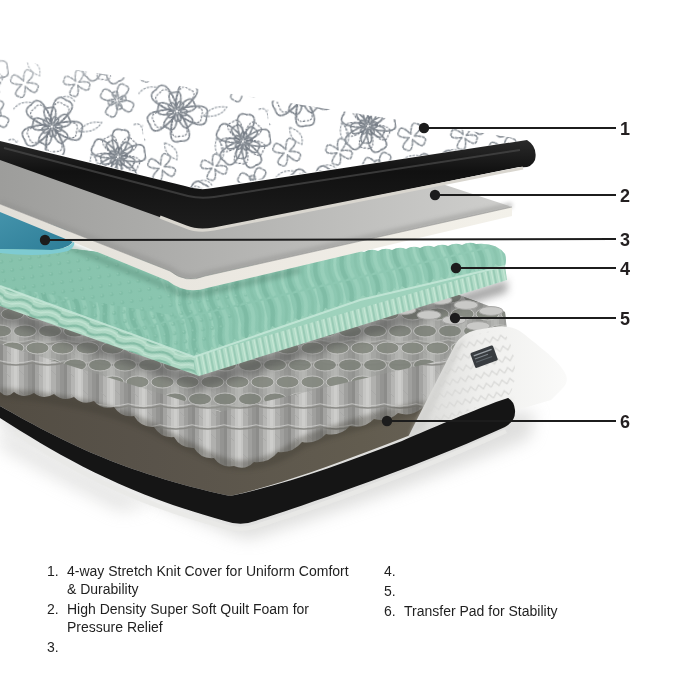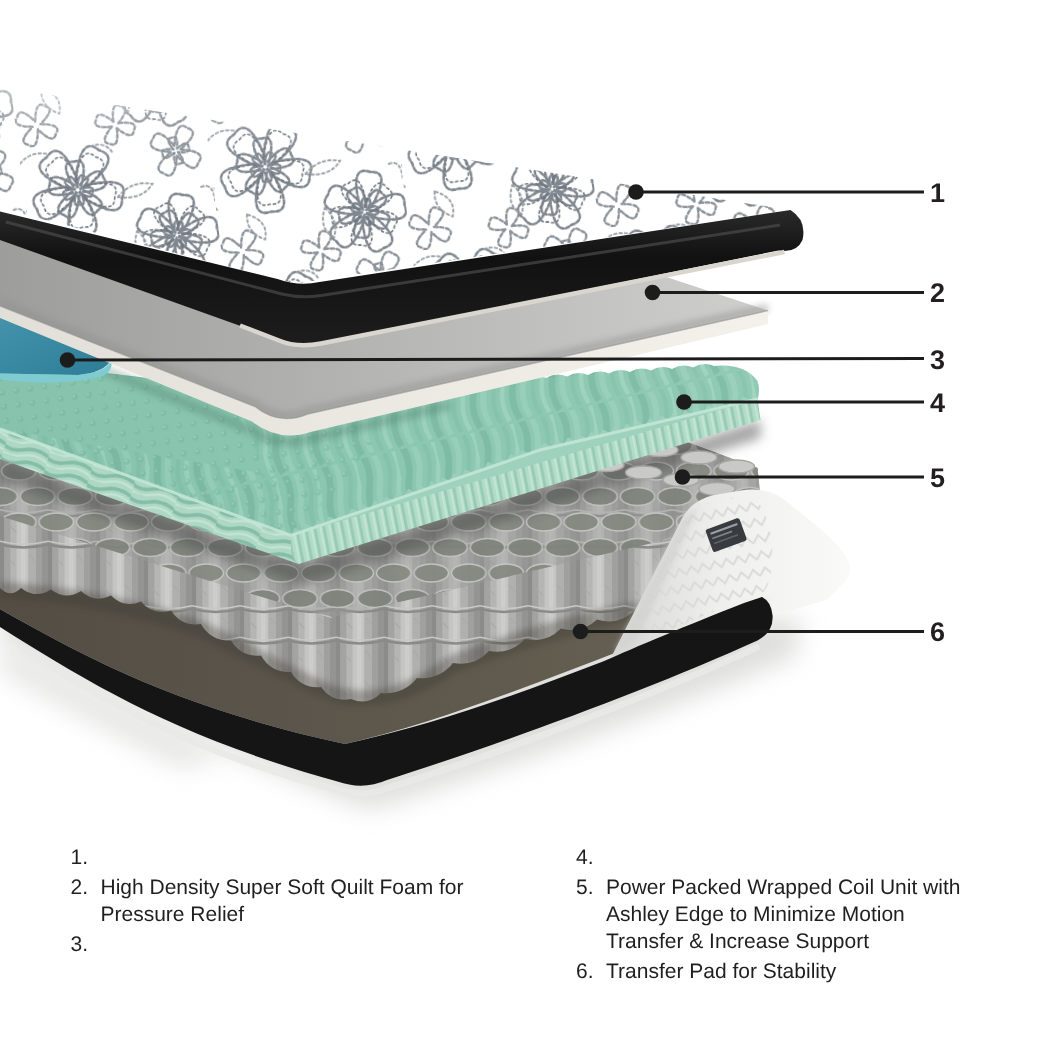--- a/index.html
+++ b/index.html
@@ -327,36 +327,36 @@
         <circle cx="387" cy="421" r="5.2" fill="#1c1c1c"></circle>
         <line x1="387" y1="421" x2="616" y2="421" stroke="#1c1c1c" stroke-width="2"></line>
         <text x="620" y="427.5" font-size="18" font-weight="bold" fill="#231f20">6</text>
       </g>
 </svg>
 
 <div id="legend">
   <div class="col" style="left:47px;width:316px;">
     <div class="it">
           <span class="num">1.</span>
+          <span>4-way Stretch Knit Cover for Uniform Comfort<br>&amp; Durability</span>
         </div>
     <div class="it">
           <span class="num">2.</span>
           <span>High Density <b>Super Soft</b> Quilt Foam for<br>Pressure Relief</span>
         </div>
     <div class="it">
           <span class="num">3.</span>
         </div>
   </div>
   <div class="col" style="left:384px;width:300px;">
     <div class="it">
           <span class="num">4.</span>
         </div>
     <div class="it">
           <span class="num">5.</span>
-          <span>Power Packed Wrapped Coil Unit with<br>Ashley Edge to Minimize Motion<br>Transfer &amp; Increase Support</span>
         </div>
     <div class="it">
           <span class="num">6.</span>
           <span>Transfer Pad for Stability</span>
         </div>
   </div>
 </div>
 </div>
 
 </body></html>

